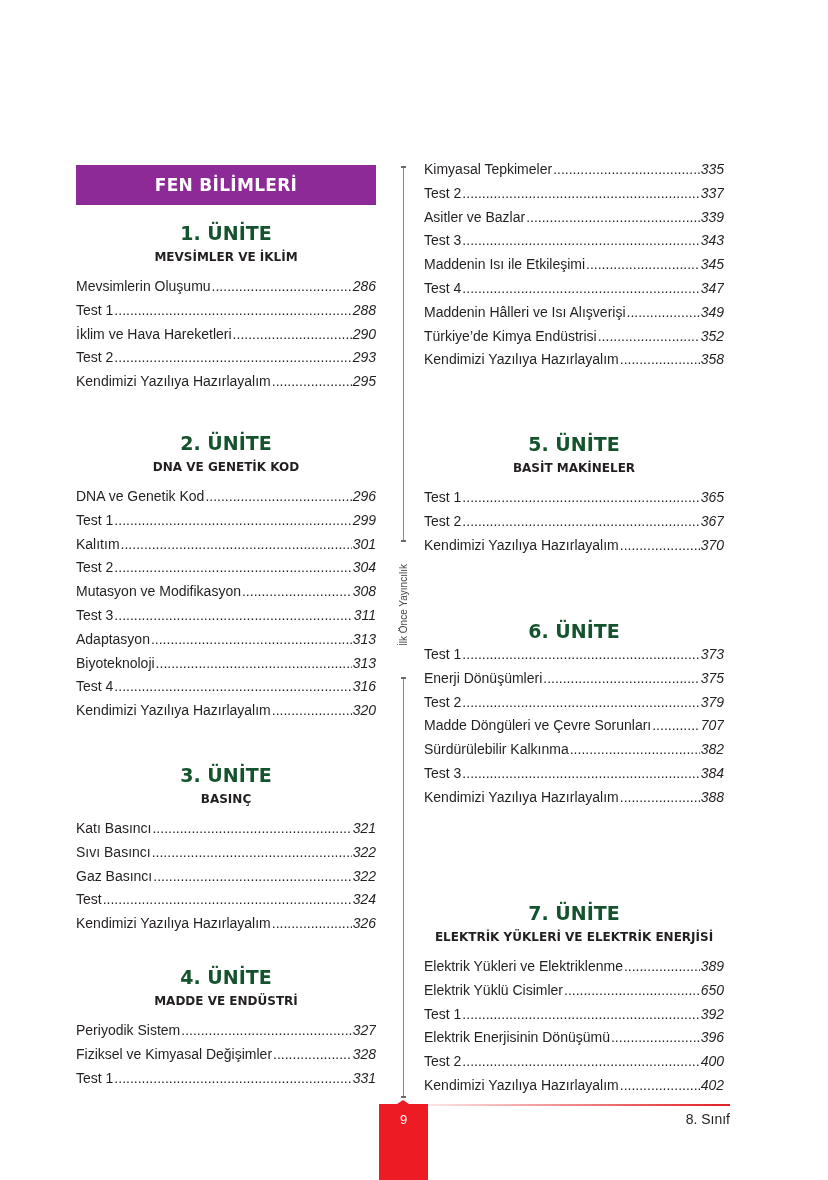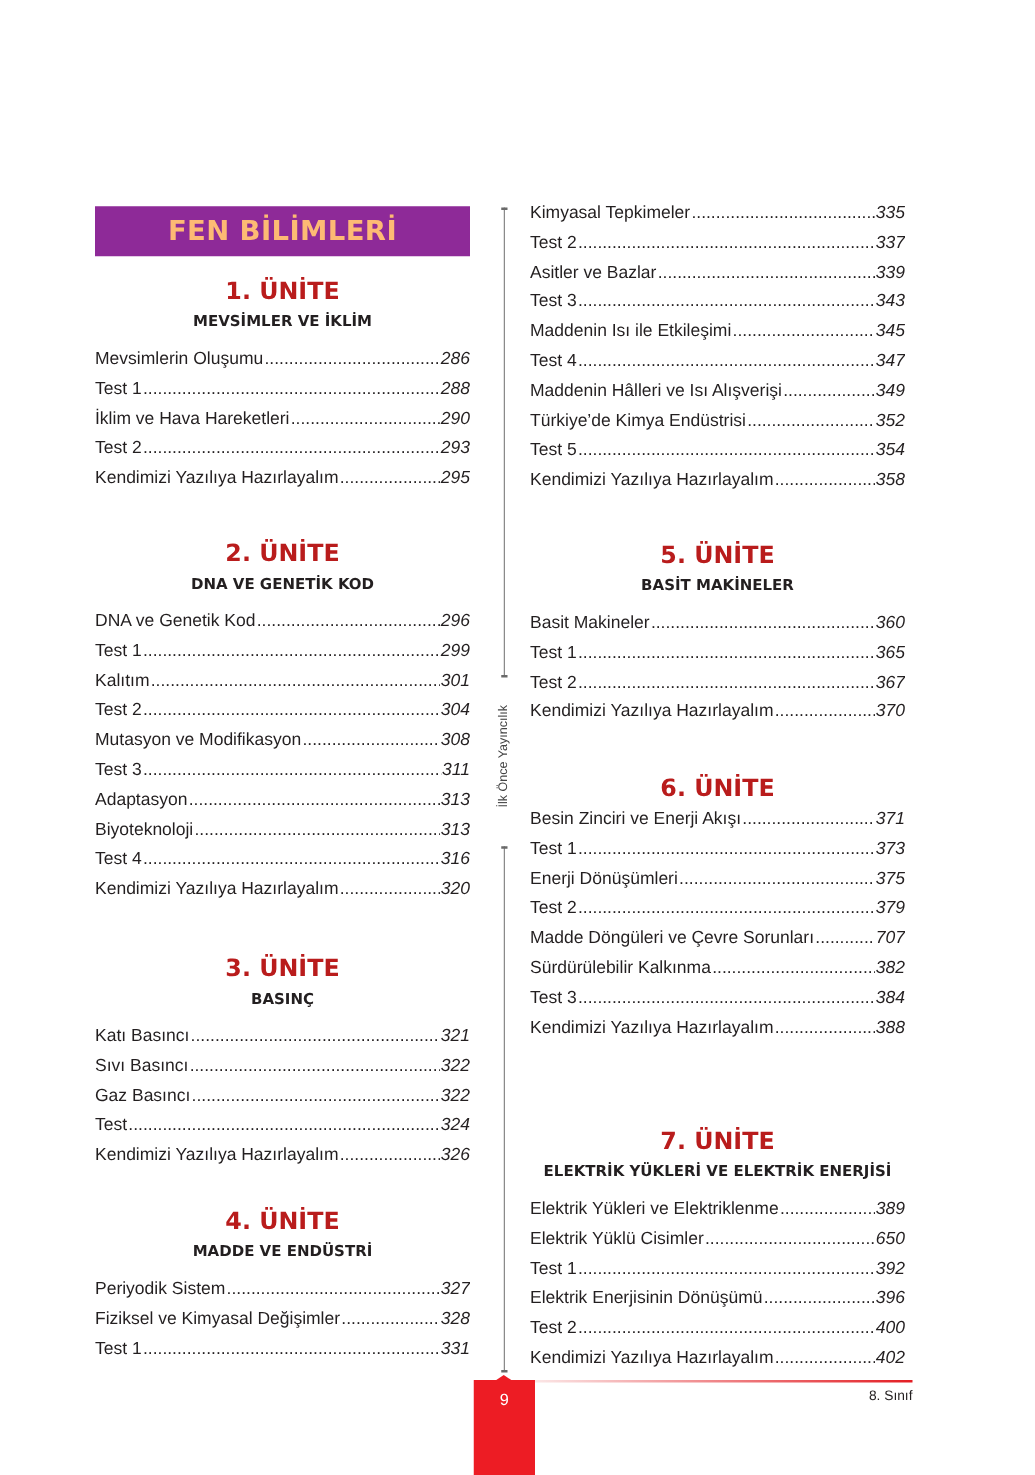--- a/index.html
+++ b/index.html
@@ -5,26 +5,26 @@
     html, body { margin: 0; padding: 0; }
     body {
       width: 828px; height: 1180px; background: #ffffff; position: relative; overflow: hidden;
       font-family: "Liberation Sans", sans-serif; color: #231f20;
     }
     .col { position: absolute; }
     #col-left { left: 76px; top: 165px; width: 300px; }
     #col-right { left: 424px; top: 158px; width: 300px; }
 
     .banner {
-      height: 40px; background: #8e2a98; color: #fdba74;
-      font-family: "DejaVu Sans", sans-serif; font-weight: bold; font-size: 22px;
+      height: 40px; background: #8e2a98; color: #ffffff;
+      font-family: "DejaVu Sans", sans-serif; font-weight: bold; font-size: 17px;
       display: flex; align-items: center; justify-content: center; letter-spacing: 0.3px;
     }
     .unit-title {
-      text-align: center; color: #b91c1c; font-family: "DejaVu Sans", sans-serif;
+      text-align: center; color: #14532d; font-family: "DejaVu Sans", sans-serif;
       font-weight: bold; font-size: 19px; line-height: 24px;
     }
     .unit-sub {
       text-align: center; font-family: "DejaVu Sans", sans-serif; font-weight: bold;
       font-size: 12px; line-height: 16px; color: #231f20; margin-top: 4px; margin-bottom: 10px;
     }
     .row {
       display: flex; align-items: flex-start; font-size: 14px; line-height: 23.8px; height: 23.8px;
       white-space: nowrap; overflow: hidden;
     }
@@ -58,21 +58,21 @@
       background: linear-gradient(to right, #fbe6e6, #e31e24);
     }
     .page-tab {
       position: absolute; left: 379px; top: 1104px; width: 49px; height: 76px; background: #ed1c24;
       color: #fff; font-size: 13px; text-align: center; padding-top: 8px; box-sizing: border-box;
     }
     .page-tab::before {
       content: ""; position: absolute; left: 18px; top: -4px; width: 0; height: 0;
       border-left: 6px solid transparent; border-right: 6px solid transparent; border-bottom: 4px solid #ed1c24;
     }
-    .grade-label { position: absolute; right: 98px; top: 1111px; font-size: 11px; color: #231f20; }
+    .grade-label { position: absolute; right: 98px; top: 1111px; font-size: 14px; color: #231f20; }
   </style>
 </head>
 <body>
 
 <div class="col" id="col-left">
   <div class="banner">FEN BİLİMLERİ</div>
 
   <div id="u1">
     <div class="unit-title">1. ÜNİTE</div>
     <div class="unit-sub">MEVSİMLER VE İKLİM</div>
@@ -262,67 +262,52 @@
           <span class="label">Maddenin Hâlleri ve Isı Alışverişi</span>
           <span class="dots"></span>
           <span class="page">349</span>
         </div>
         <div class="row">
           <span class="label">Türkiye’de Kimya Endüstrisi</span>
           <span class="dots"></span>
           <span class="page">352</span>
         </div>
         <div class="row">
-          <span class="label">Test 5</span>
-          <span class="dots"></span>
-          <span class="page">354</span>
-        </div>
-        <div class="row">
           <span class="label">Kendimizi Yazılıya Hazırlayalım</span>
           <span class="dots"></span>
           <span class="page">358</span>
         </div>
       </div>
   </div>
 
   <div id="u5">
     <div class="unit-title">5. ÜNİTE</div>
     <div class="unit-sub">BASİT MAKİNELER</div>
     <div class="entries">
         <div class="row">
-          <span class="label">Basit Makineler</span>
-          <span class="dots"></span>
-          <span class="page">360</span>
-        </div>
-        <div class="row">
           <span class="label">Test 1</span>
           <span class="dots"></span>
           <span class="page">365</span>
         </div>
         <div class="row">
           <span class="label">Test 2</span>
           <span class="dots"></span>
           <span class="page">367</span>
         </div>
         <div class="row">
           <span class="label">Kendimizi Yazılıya Hazırlayalım</span>
           <span class="dots"></span>
           <span class="page">370</span>
         </div>
       </div>
   </div>
 
   <div id="u6">
     <div class="unit-title">6. ÜNİTE</div>
     <div class="entries">
-        <div class="row">
-          <span class="label">Besin Zinciri ve Enerji Akışı</span>
-          <span class="dots"></span>
-          <span class="page">371</span>
-        </div>
         <div class="row">
           <span class="label">Test 1</span>
           <span class="dots"></span>
           <span class="page">373</span>
         </div>
         <div class="row">
           <span class="label">Enerji Dönüşümleri</span>
           <span class="dots"></span>
           <span class="page">375</span>
         </div>

